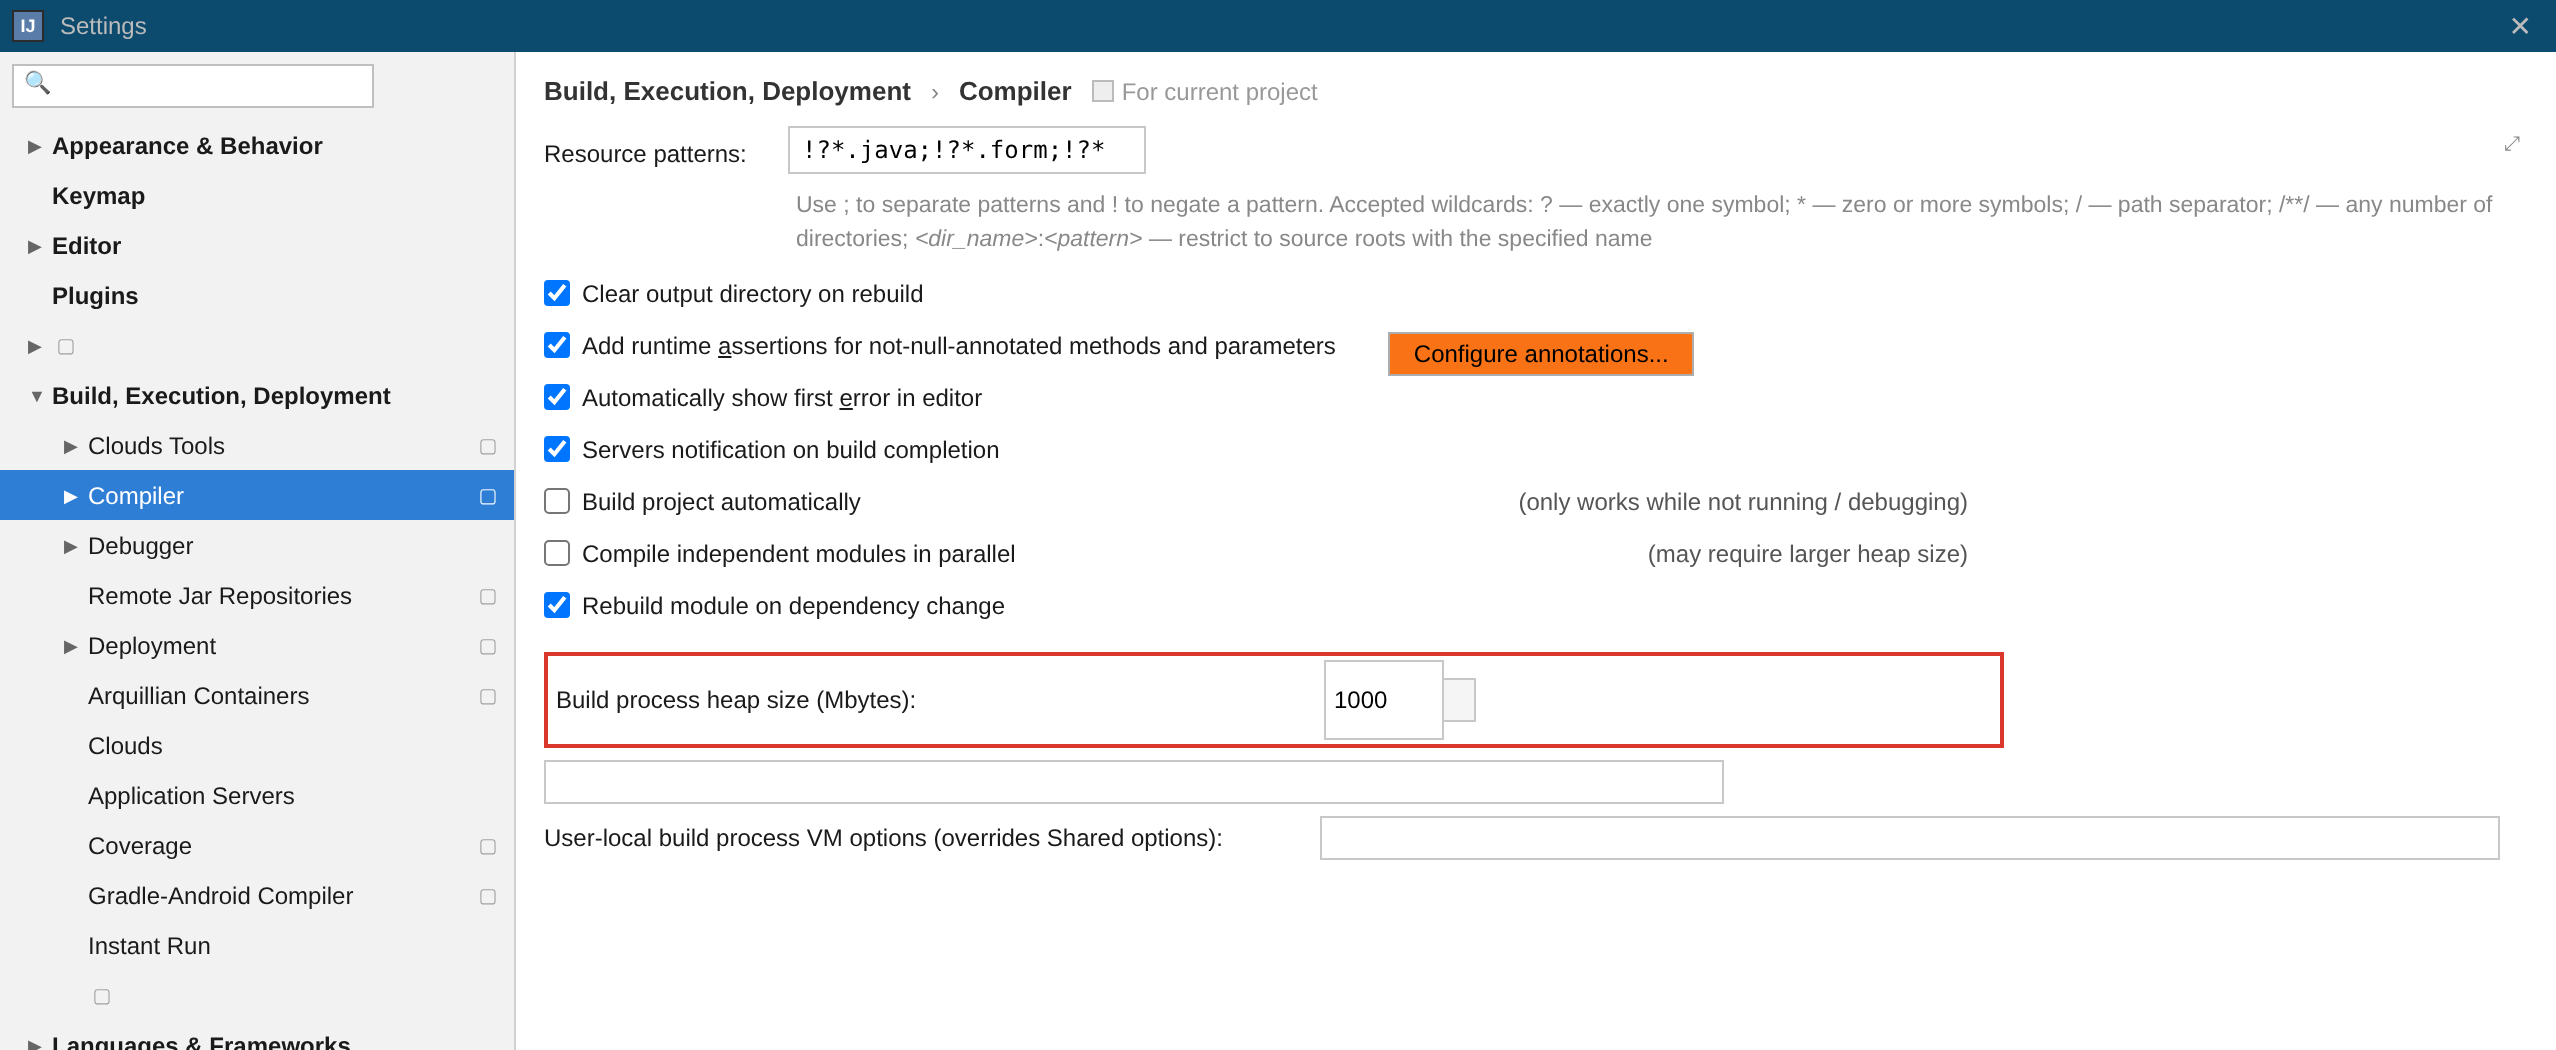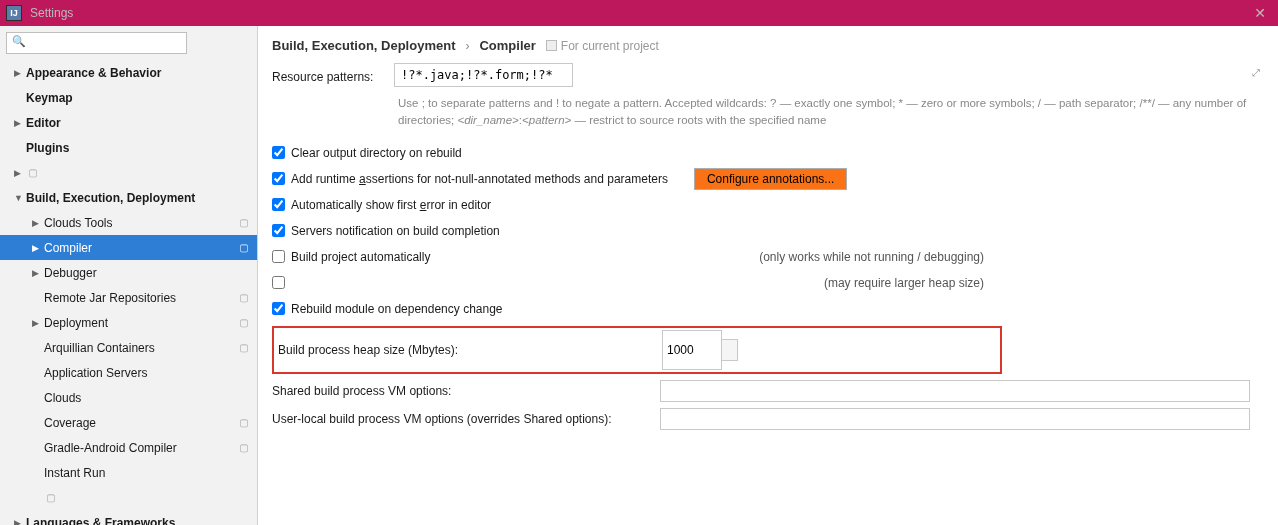--- a/index.html
+++ b/index.html
@@ -1,17 +1,17 @@
 <!DOCTYPE html>
 <html><head>
 <meta charset="utf-8">
 <style>
 * { box-sizing: border-box; margin: 0; padding: 0; }
 body { font-family: "Segoe UI", Arial, sans-serif; font-size: 12px; color: #1a1a1a; background: #f0f0f0; width: 1278px; height: 525px; overflow: hidden; }
-.titlebar { background: #be185d; color: #bbb; height: 26px; display: flex; align-items: center; padding: 0 6px; }
+.titlebar { background: #0c4a6e; color: #bbb; height: 26px; display: flex; align-items: center; padding: 0 6px; }
 .titlebar .icon-app { width: 16px; height: 16px; background: #5a7ca8; border:1px solid #2b2b2b; margin-right: 8px; display:flex;align-items:center;justify-content:center;color:#fff;font-size:9px;font-weight:bold;}
 .titlebar .title { flex:1; }
 .titlebar .close { color:#bbb; font-size:14px; cursor:pointer; padding:0 6px;}
 .content { display:flex; height: calc(525px - 26px); background:#fff; }
 .sidebar { width: 258px; background:#f2f2f2; border-right:1px solid #d1d1d1; display:flex; flex-direction:column;}
 .search-row { padding:6px 6px 4px 6px; display:flex; gap:4px;}
 .search-input { flex:1; border:1px solid #bfbfbf; height:22px; padding:2px 4px; font-size:12px; background:#fff;}
 .search-icon { position:relative; }
 .search-icon::before{content:"🔍"; position:absolute; left:6px; top:3px; font-size:11px; color:#888; pointer-events:none;}
 .search-input.pad{ padding-left:20px;}
@@ -32,21 +32,21 @@
 .breadcrumb .proj-hint{ color:#999; font-size:12px; display:flex;align-items:center;gap:4px;justify-content:center;}
 .breadcrumb .proj-hint .sq{width:11px;height:11px;border:1px solid #bbb;background:#eee;}
 .form-row{ display:flex; align-items:flex-start; margin-bottom:4px;}
 .form-row.top{ align-items:center;}
 .lbl-col{ width:122px; padding-top:3px;}
 .rp-input{ flex:1; border:1px solid #c8c8c8; height:24px; padding:3px 18px 3px 6px; font-family:Consolas,monospace; font-size:12px; position:relative;}
 .rp-wrap{flex:1; position:relative;}
 .rp-expand{position:absolute; right:4px; top:4px; font-size:10px; color:#888; cursor:pointer;}
 .hint{ color:#888; font-size:11.5px; line-height:1.5; padding:4px 0 10px 126px;}
 .hint i{font-style:italic;}
-.checkrow{ display:flex; align-items:center; height:26px; gap:6px;}
+.checkrow{ display:flex; align-items:flex-start; height:26px; gap:6px;}
 .checkrow input[type=checkbox]{ width:13px;height:13px;}
 .checkrow .txt{ }
 .checkrow .u{text-decoration:underline;}
 .side-note{ color:#555; margin-left:auto; padding-right:280px;}
 .cfg-btn{ border:1px solid #adadad; background:#f97316; padding:3px 12px; cursor:pointer; font-size:12px; margin-left:20px;}
 .highlight-row{ border:2px solid #d9372c; padding:2px 4px 2px 0; display:flex; align-items:center; margin:4px 0 6px 0; width:730px;}
 .highlight-row .hl-label{ flex:0 0 388px; padding-left:4px;}
 .highlight-row .hl-input{ width:60px; border:1px solid #c8c8c8; height:40px; padding:2px 4px; font-size:12px;}
 .highlight-row .hl-spin{ border:1px solid #c8c8c8; border-left:none; width:16px;height:22px; background:#f5f5f5;}
 .kv-row{ display:flex; align-items:center; margin:6px 0;}
@@ -131,26 +131,26 @@
         </div>
         <div class="tree-item">
           <span class="spacer" style="width:26px"></span>
           <span class="arrow"></span>
           <span class="lbl">Arquillian Containers</span>
           <span class="scope-icon">▢</span>
         </div>
         <div class="tree-item">
           <span class="spacer" style="width:26px"></span>
           <span class="arrow"></span>
+          <span class="lbl">Clouds</span>
+        </div>
+        <div class="tree-item">
+          <span class="spacer" style="width:26px"></span>
+          <span class="arrow"></span>
           <span class="lbl">Application Servers</span>
-        </div>
-        <div class="tree-item">
-          <span class="spacer" style="width:26px"></span>
-          <span class="arrow"></span>
-          <span class="lbl">Clouds</span>
         </div>
         <div class="tree-item">
           <span class="spacer" style="width:26px"></span>
           <span class="arrow"></span>
           <span class="lbl">Coverage</span>
           <span class="scope-icon">▢</span>
         </div>
         <div class="tree-item">
           <span class="spacer" style="width:26px"></span>
           <span class="arrow"></span>
@@ -214,35 +214,35 @@
       <input type="checkbox" checked="" style="">
       <span class="txt">Servers notification on build completion</span>
     </div>
     <div class="checkrow">
       <input type="checkbox" style="">
       <span class="txt">Build project automatically</span>
       <span class="side-note">(only works while not running / debugging)</span>
     </div>
     <div class="checkrow">
       <input type="checkbox" style="">
+      <span class="txt">Compile independent modules in parallel</span>
       <span class="side-note">(may require larger heap size)</span>
     </div>
     <div class="checkrow">
       <input type="checkbox" checked="" style="">
       <span class="txt">Rebuild module on dependency change</span>
     </div>
 
     <div class="highlight-row">
       <div class="hl-label">Build process heap size (Mbytes):</div>
       <input class="hl-input" value="1000" style="">
       <div class="hl-spin"></div>
     </div>
 
     <div class="kv-row">
-      <div class="kv-label">Shared build process VM options:</div>
       <input class="kv-input" value="" style="">
     </div>
     <div class="kv-row">
       <div class="kv-label">User-local build process VM options (overrides Shared options):</div>
       <input class="kv-input" value="" style="">
     </div>
 
   </div>
 </div>
 

